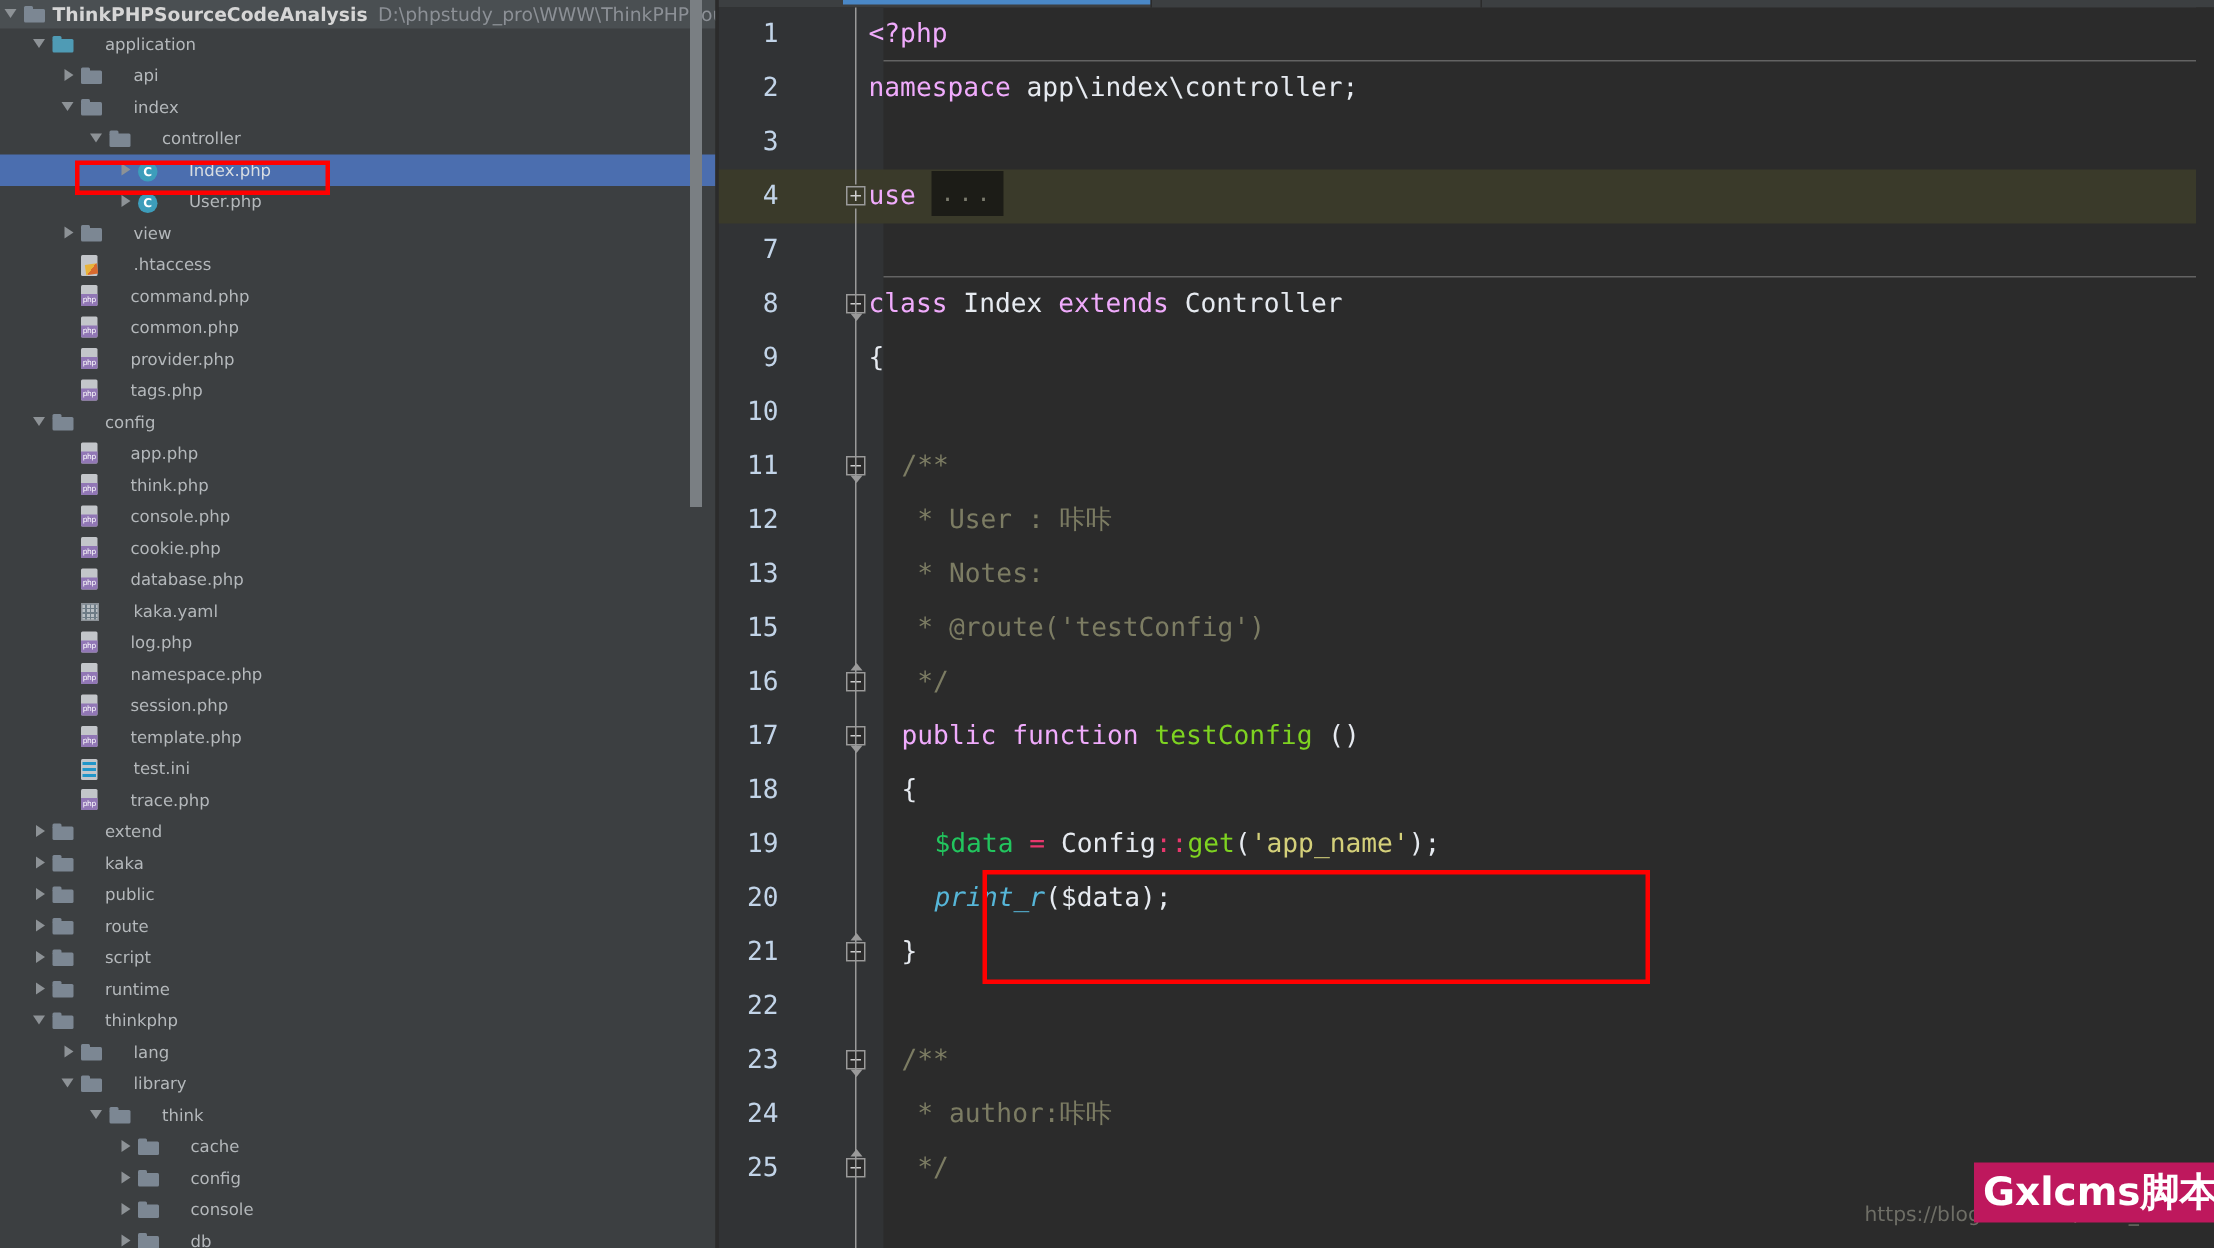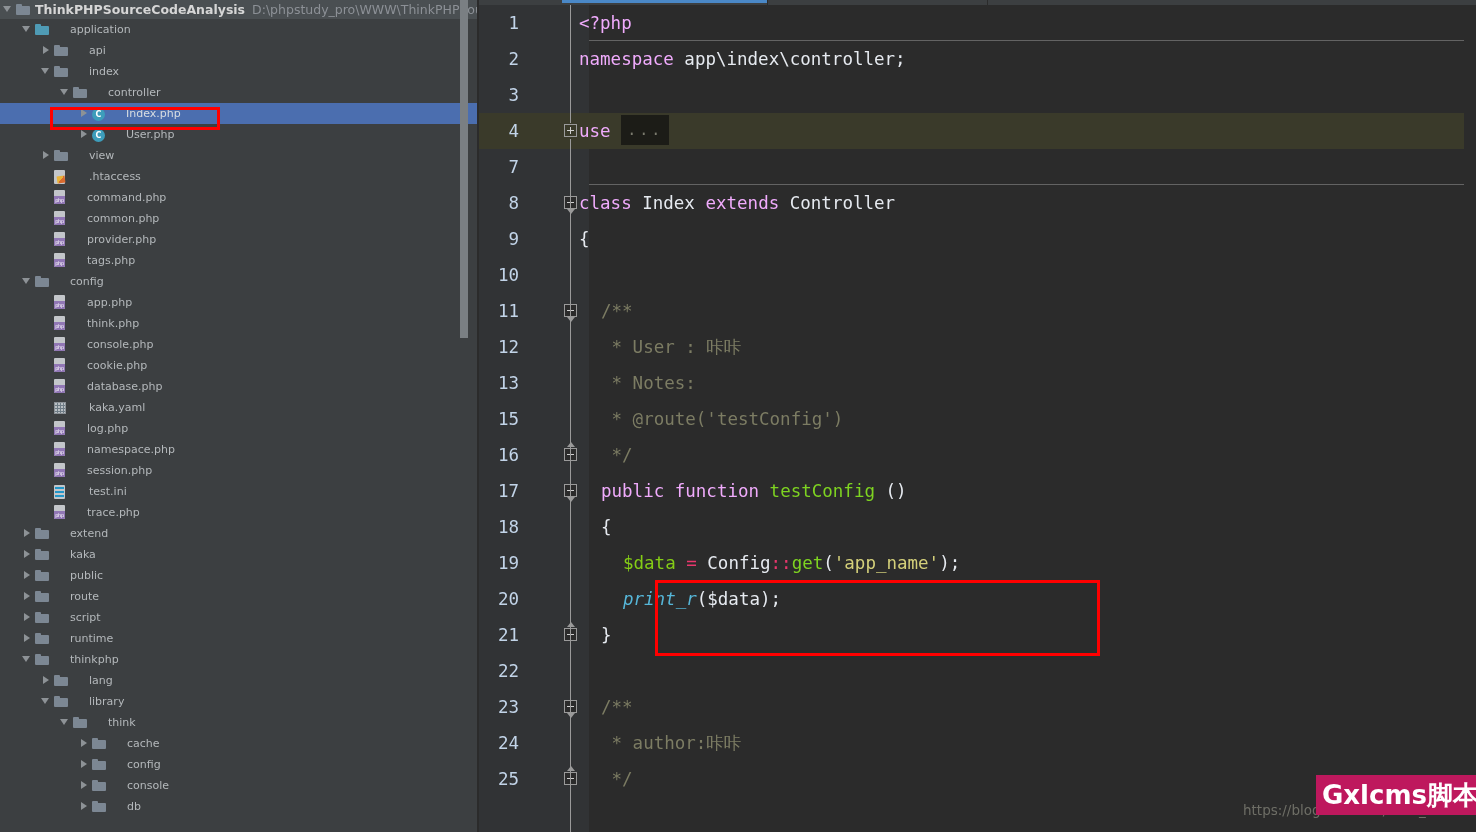--- a/index.html
+++ b/index.html
@@ -427,21 +427,21 @@
     width: 12px; bottom: 0;
     background: #2b2b2b;
   }
 
   
   .kw   { color: #f0abfc; }
   .id   { color: #e6eaf0; margin-top: 36px; }
   .fn   { color: #7ed321; }
   .str  { color: #d4d07a; }
   .cmt  { color: #7c7c63; }
-  .var  { color: #84cc16; }
+  .var  { color: #22c55e; }
   .op   { color: #e8376d; }
   .cyan { color: #56b6d8; font-style: italic; }
   .punct{ color: #e6eaf0; }
 
   
   #annot-code {
     position: absolute;
     left: 655px;
     top: 580px;
     width: 445px;
@@ -620,20 +620,26 @@
           <span style="display: inline-block; flex: 0 0 42px; width: 42px;"></span>
           <span class="arrow none"></span>
           <span class="ico php"></span>
           <span class="label">namespace.php</span>
         </div>
         <div class="trow">
           <span style="display: inline-block; flex: 0 0 42px; width: 42px;"></span>
           <span class="arrow none"></span>
           <span class="ico php"></span>
           <span class="label">session.php</span>
+        </div>
+        <div class="trow">
+          <span style="display: inline-block; flex: 0 0 42px; width: 42px;"></span>
+          <span class="arrow none"></span>
+          <span class="ico php"></span>
+          <span class="label">template.php</span>
         </div>
         <div class="trow">
           <span style="display: inline-block; flex: 0 0 42px; width: 42px;"></span>
           <span class="arrow none"></span>
           <span class="ico ini"></span>
           <span class="label">test.ini</span>
         </div>
         <div class="trow">
           <span style="display: inline-block; flex: 0 0 42px; width: 42px;"></span>
           <span class="arrow none"></span>

